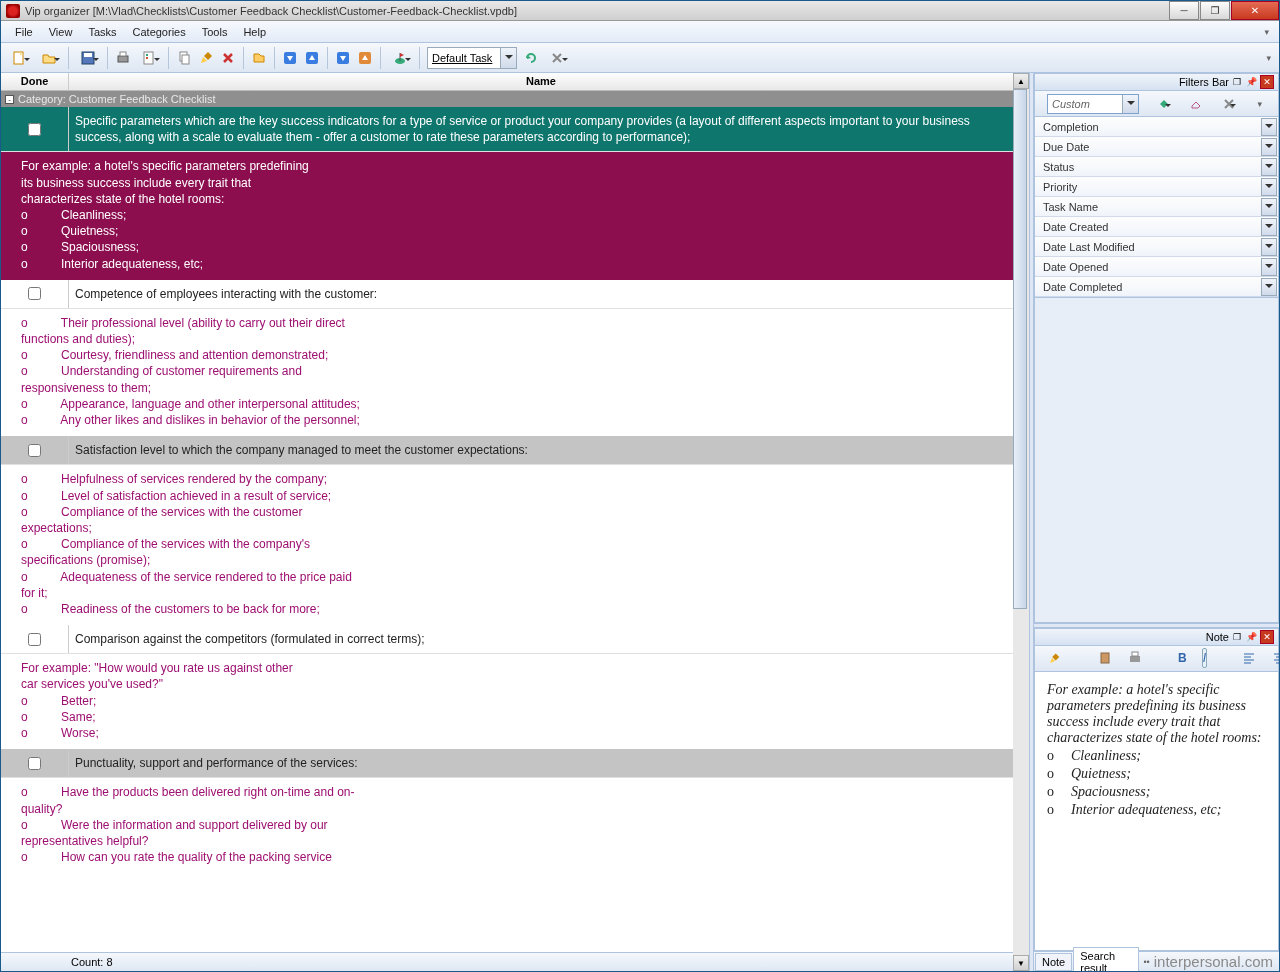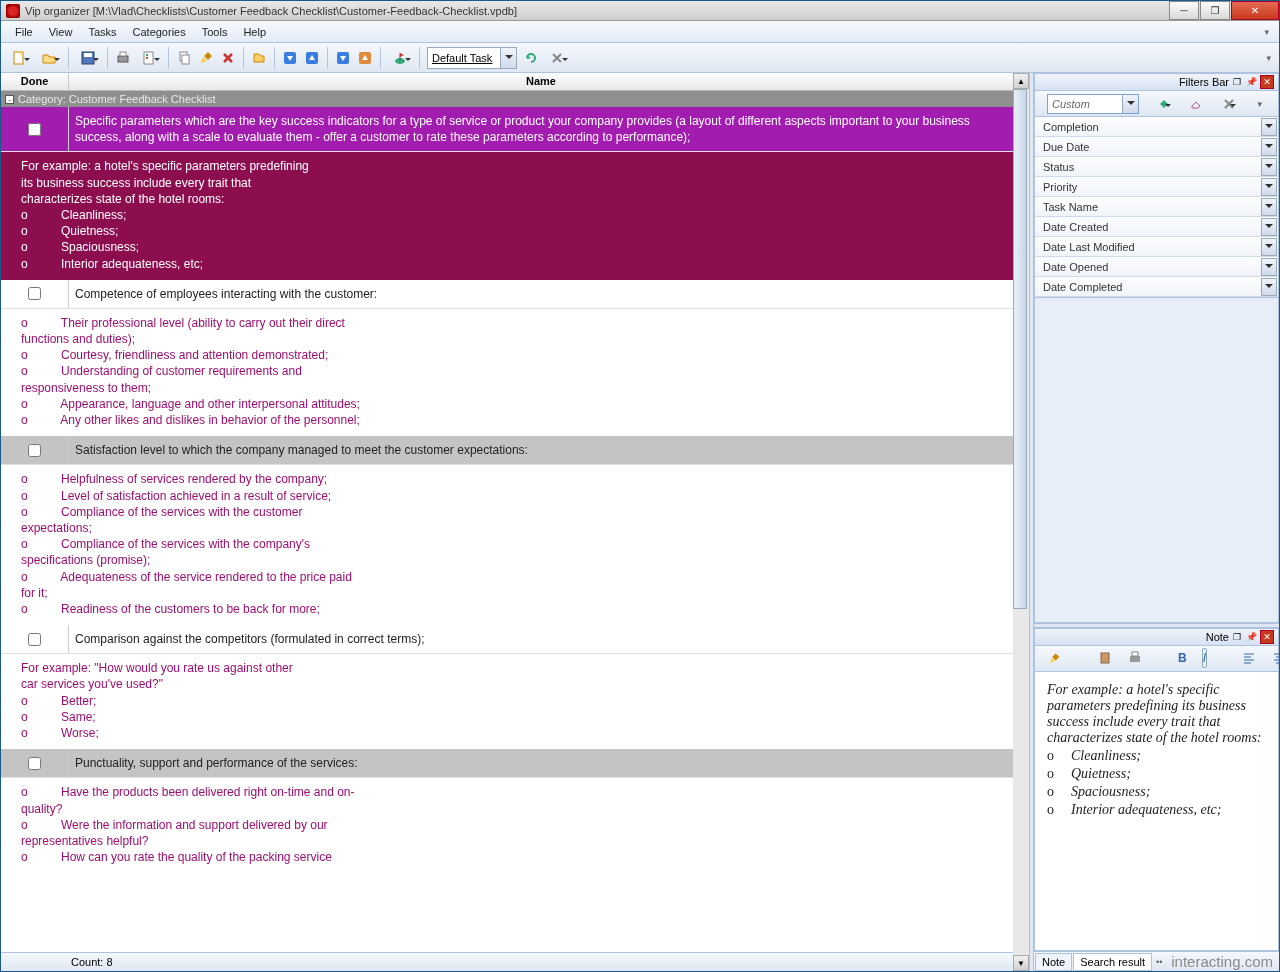--- a/index.html
+++ b/index.html
@@ -29,21 +29,21 @@
 .group-hdr { background:#000; color:#fff; padding:3px 4px; display:flex; align-items:center; }
 .group-pill { background:#e8f0fa; color:#000; padding:2px 14px 2px 6px; border:1px solid #ccc; position:relative; font-weight:bold; }
 .group-pill::after { content:"▵"; position:absolute; right:3px; top:2px; font-size:9px; }
 .col-hdr { background:linear-gradient(to bottom,#fdfdfd,#e8e8e8); border-bottom:1px solid #bbb; display:flex; height:18px; }
 .col-done { width:68px; border-right:1px solid #ccc; text-align:center; font-weight:bold; line-height:17px; }
 .col-name { flex:1; text-align:center; font-weight:bold; line-height:17px; }
 .grid-body { flex:1; overflow-y:auto; background:#fff; }
 .cat-row { background:#8f8f8f; color:#e8e8e8; padding:2px 4px; font-size:11px; display:flex; align-items:center; gap:4px; }
 .cat-row .exp { width:9px; height:9px; border:1px solid #555; background:#fff; color:#333; font-size:8px; line-height:7px; text-align:center; cursor:pointer; }
 .task-row { display:flex; border-bottom:1px solid #e0e0e0; }
-.task-row.sel { background:#a21caf; color:#fff; }
+.task-row.sel { background:#0f766e; color:#fff; }
 .task-row.alt { background:#c4c4c4; color:#222; }
 .task-row.norm { background:#fff; color:#222; }
 .task-chk { width:68px; display:flex; align-items:center; justify-content:center; border-right:1px solid #ccc; padding:4px 0; }
 .task-chk input { width:13px; height:13px; }
 .task-name { flex:1; padding:6px 6px; font-size:12px; line-height:1.35; }
 .note-block { padding:6px 10px 8px 20px; font-size:12px; line-height:1.35; color:#9c0e70; white-space:pre-wrap; }
 .note-block.sel { background:#8c0e4f; color:#fff; }
 .footer { height:19px; background:linear-gradient(to bottom,#f5f8fc,#dee7f3); border-top:1px solid #aec3dd; display:flex; align-items:center; padding:0 70px; font-size:11px; }
 .vscroll { width:16px; background:#e8e8e8; display:flex; flex-direction:column; }
 .vscroll .sbtn { height:16px; background:linear-gradient(to bottom,#f0f0f0,#d0d0d0); border:1px solid #aaa; display:flex; align-items:center; justify-content:center; cursor:pointer; font-size:8px; }
@@ -457,17 +457,17 @@
                 <span>Interior adequateness, etc;</span>
               </div>
             </div>
         </div>
       </div>
 
       <div class="status">
         <span class="tab">Note</span>
         <span class="tab act">Search result</span>
         <span class="dots">••</span>
-        <span class="brand">interacting.com</span>
+        <span class="brand">interpersonal.com</span>
       </div>
     </div>
   </div>
 </div>
 
 </body></html>

